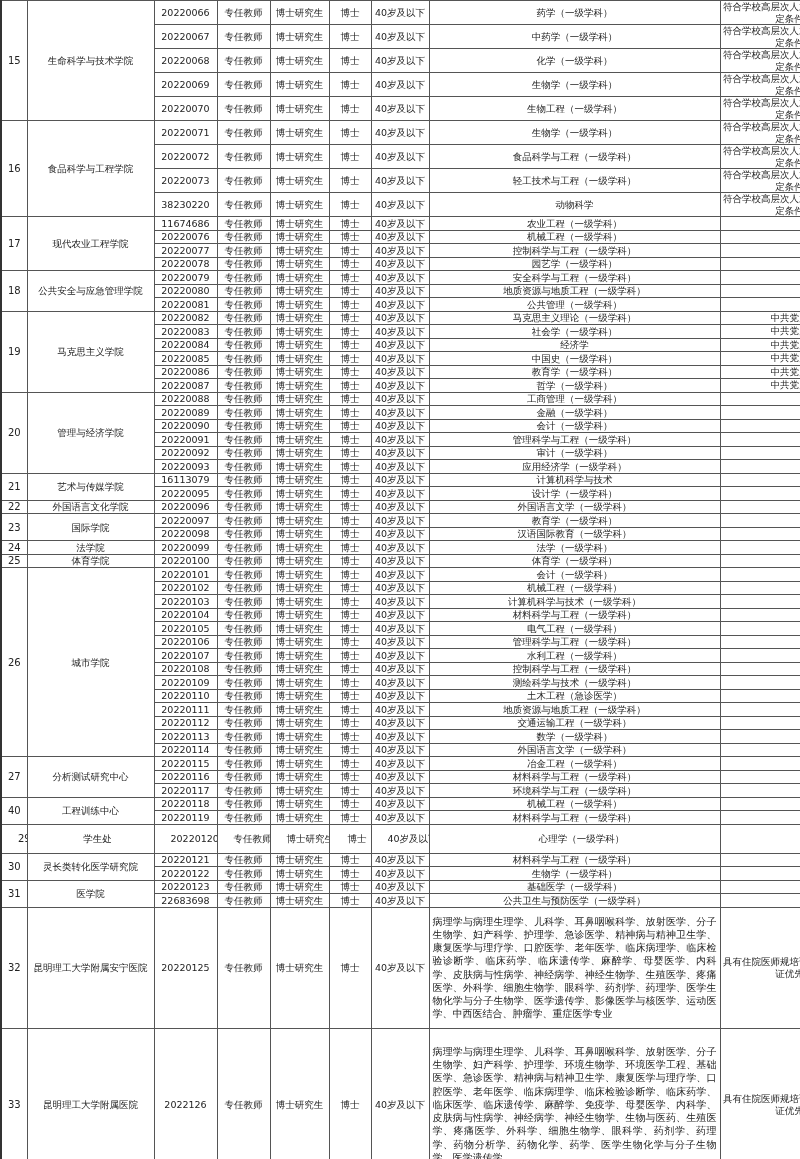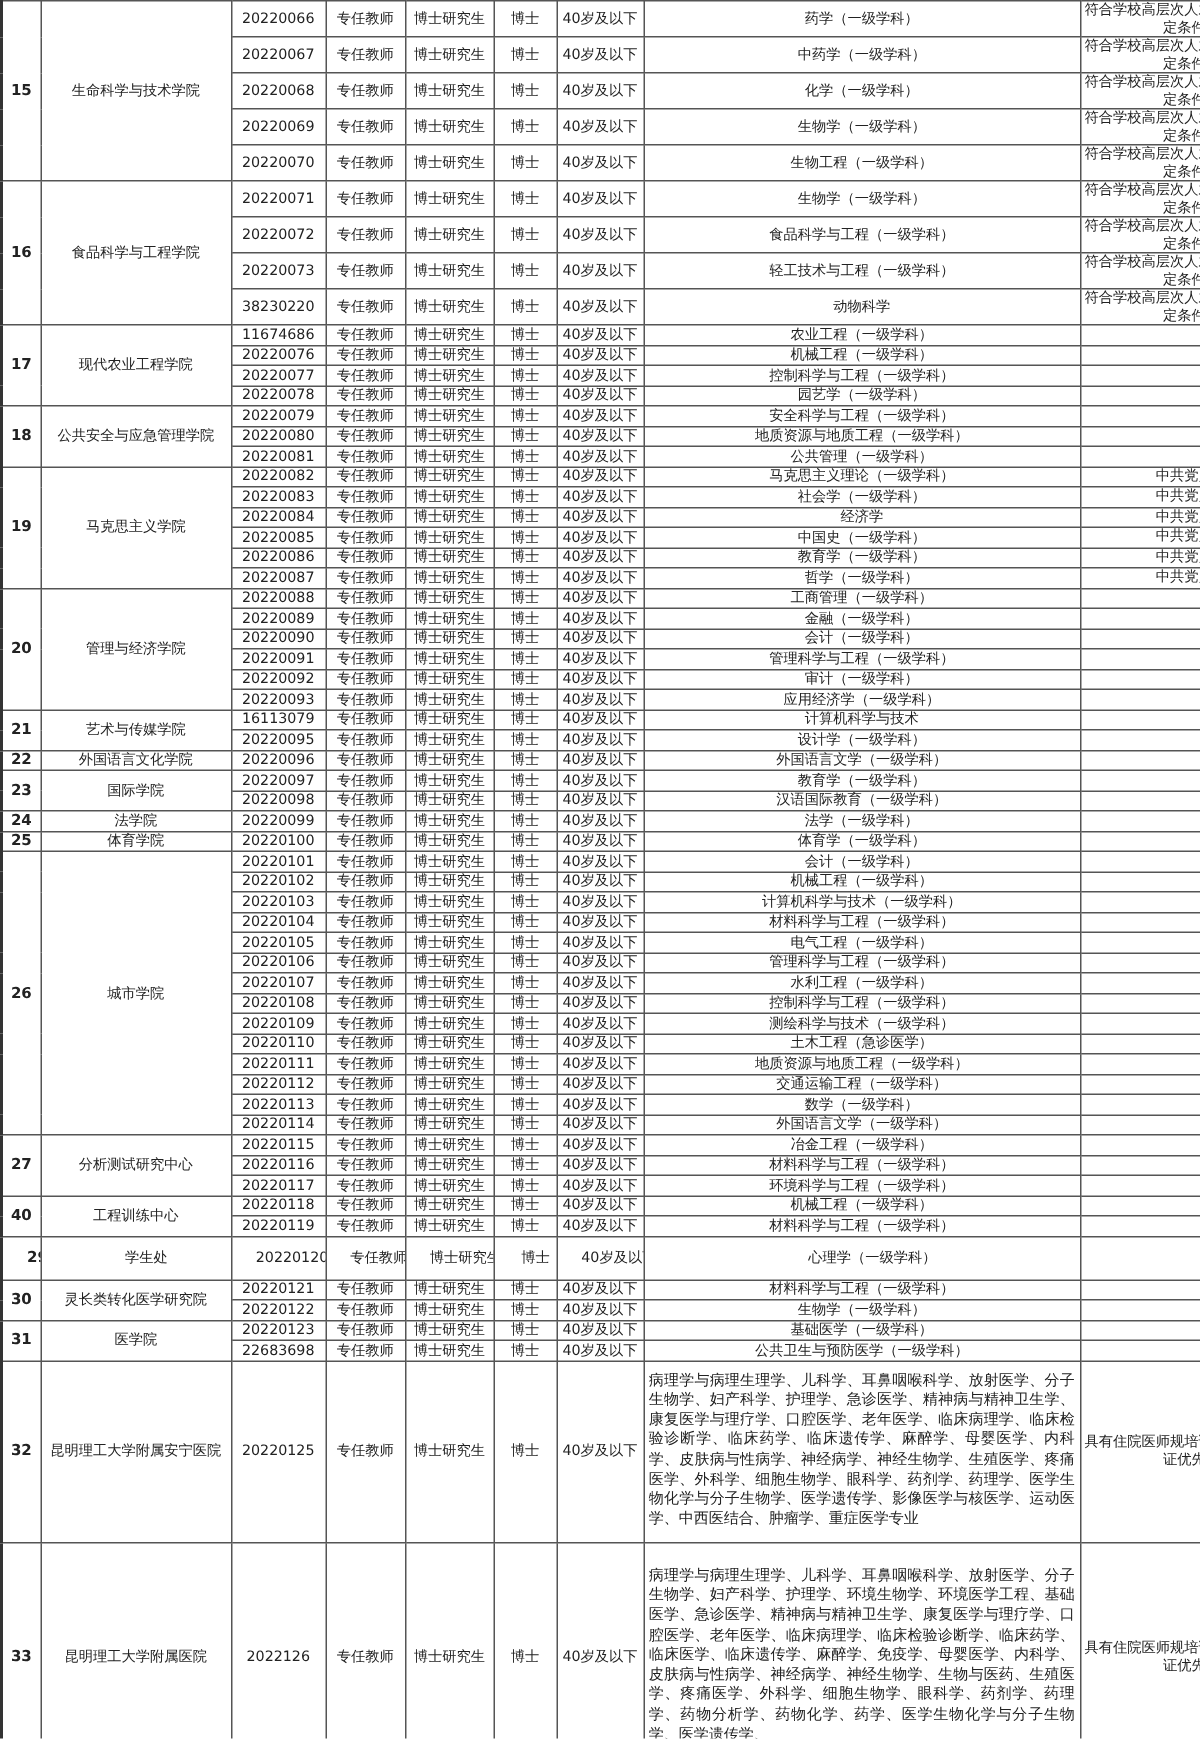--- a/index.html
+++ b/index.html
@@ -1,22 +1,22 @@
 <!DOCTYPE html>
 <html><head>
 <meta charset="utf-8">
 <style>
   html, body { margin:0; padding:0; background:#ffffff; }
   body { width:800px; height:1159px; overflow:hidden; font-family:"DejaVu Sans", sans-serif; color:#222; }
   table { border-collapse:collapse; table-layout:fixed; width:800px; }
   td { border:1px solid #555; padding:0 2px; text-align:center; vertical-align:middle; font-size:9.5px; line-height:11px; overflow:hidden; white-space:nowrap; }
   td.wrap { white-space:normal; }
-  td.desc { white-space:normal; text-align:justify; font-size:10px; line-height:13.2px; padding:1px 3px;font-family:Liberation Mono, monospace; }
+  td.desc { white-space:normal; text-align:justify; font-size:10px; line-height:13.2px; padding:1px 3px; }
   td.req2 { white-space:normal; font-size:9.5px; line-height:12px; }
-  td.seq { font-size:10px;font-weight:bold; }
+  td.seq { font-size:10px; }
   tr.tall td { height:23px; }
   tr.tall td.req2 { line-height:11.5px; }
   tr.norm td { height:12.5px; }
   tr.mid td { height:28px;padding-left:16px; }
   tr.big td { height:118px; }
   tr.huge td { height:150px; }
   td.outer-left { border-left:2px solid #333; }
 </style>
 </head>
 <body>

